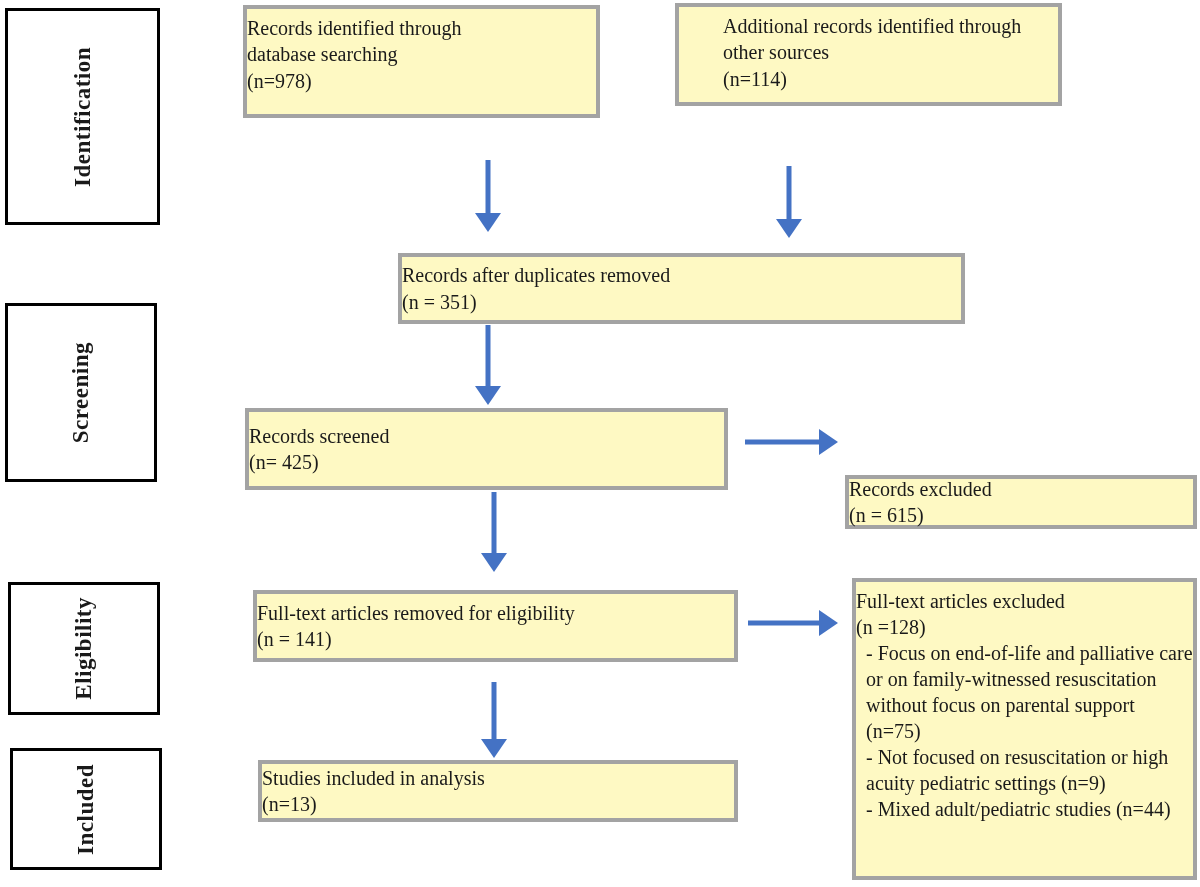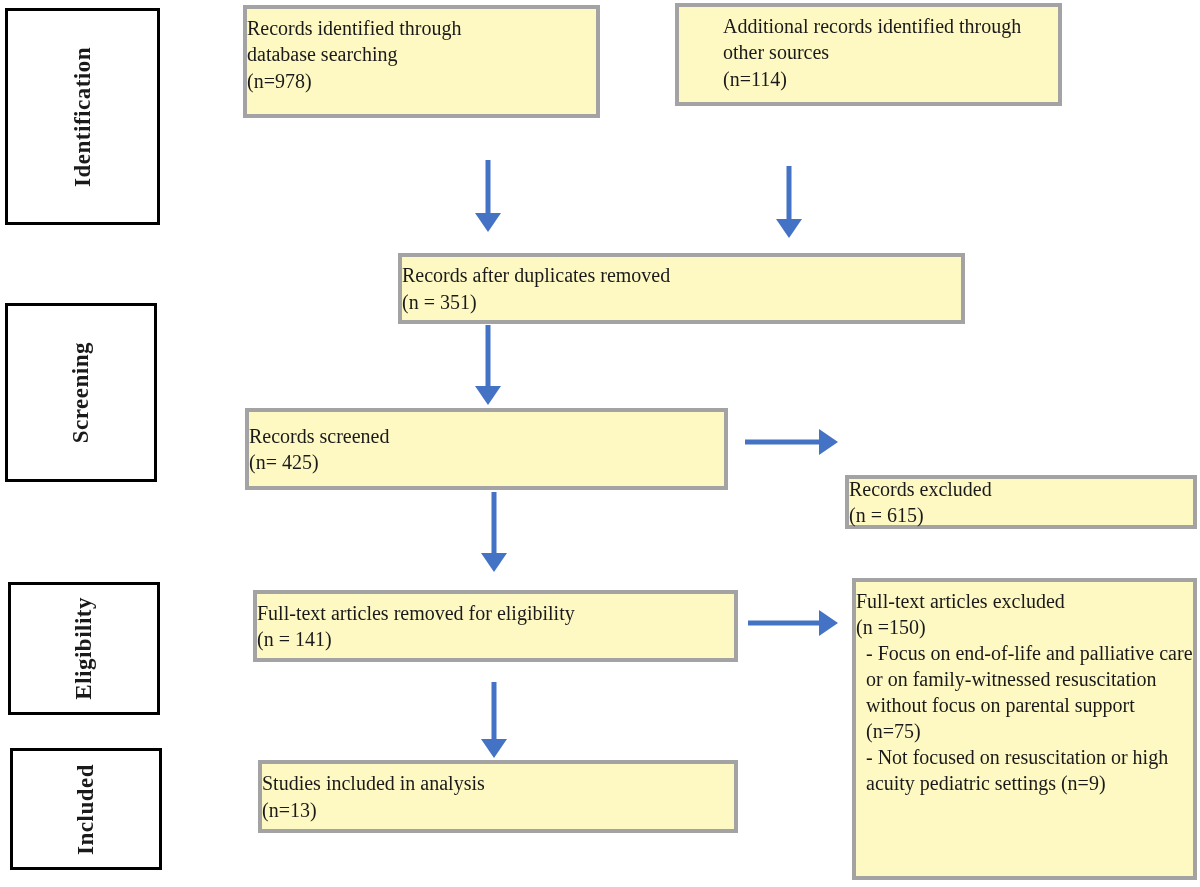--- a/index.html
+++ b/index.html
@@ -153,28 +153,29 @@
     <div>(n = 141)</div>
   </div>
 
   <div class="arrow-h" style="left:748px; top:610px; width:90px;">
     <div class="shaft"></div>
     <div class="head"></div>
   </div>
 
   <div class="gbox top-align excl-detail" style="left:852px; top:578px; width:345px; height:302px;">
     <div class="ttl">Full-text articles excluded</div>
-    <div class="ttl">(n =150)</div>
+    <div class="ttl">(n =128)</div>
     <div class="reasons">- Focus on end-of-life and palliative care or on family-witnessed resuscitation without focus on parental support (n=75)</div>
     <div class="reasons">- Not focused on resuscitation or high acuity pediatric settings (n=9)</div>
+    <div class="reasons">- Mixed adult/pediatric studies (n=44)</div>
   </div>
 
   <div class="arrow-v" style="left:481px; top:682px; height:76px;">
     <div class="shaft"></div>
     <div class="head"></div>
   </div>
 
-  <div class="gbox" style="left:258px; top:760px; width:480px; height:73px;">
+  <div class="gbox" style="left:258px; top:760px; width:480px; height:62px;">
     <div>Studies included in analysis</div>
     <div>(n=13)</div>
   </div>
 
 </div>
 
 </body></html>

